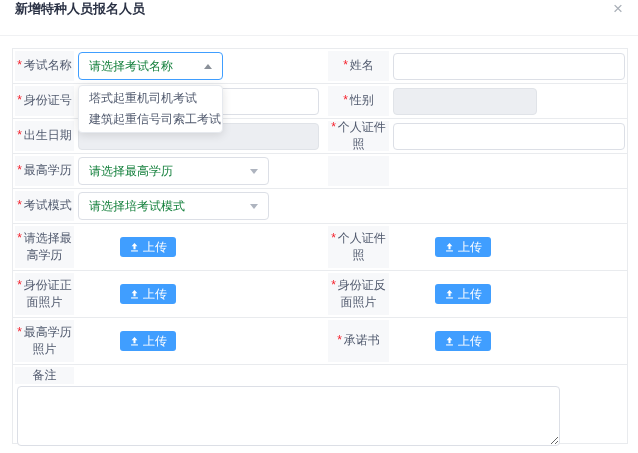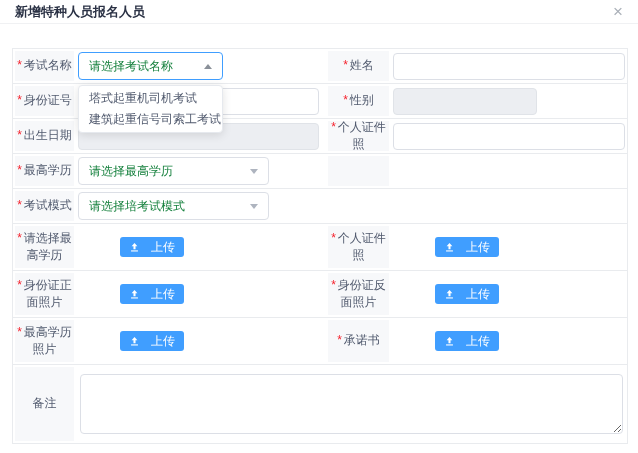--- a/index.html
+++ b/index.html
@@ -6,40 +6,40 @@
   html, body {
     width: 638px; height: 453px;
     background: #fff;
     font-family: "Liberation Sans", sans-serif;
     overflow: hidden;
   }
   .dialog { position: relative; width: 638px; height: 453px; background: #fff; }
 
   
   .dialog-header {
-    height: 24px;
-    display: flex; align-items: center; justify-content: space-between;
+    height: 36px;
+    display: flex; align-items: flex-start; justify-content: space-between;
     padding: 0 15px;
     border-bottom: 1px solid #f0f1f3;
   }
   .dialog-title { font-size: 13px; font-weight: bold; color: #2b3245; }
   .close-btn {
     font-size: 17px; line-height: 1; color: #aab0b8; cursor: pointer;
     background: none; border: none; font-family: "Liberation Sans", sans-serif;
   }
 
   
   .form-table {
     position: absolute; left: 12px; top: 48px;
     width: 616px;
     border: 1px solid #e9ebee;
     background: #fff;
   }
   .frow { display: flex; border-bottom: 1px solid #e9ebee; }
-  .frow:last-child { border-bottom: none; }
+  .frow:last-child { border-bottom: none; flex-direction: column; }
   .h35 { height: 35px; }
   .h47 { height: 47px; }
   .h78 { height: 78px; }
 
   .cell { position: relative; }
   .lcell {
     background: #f7f8fa;
     background-clip: content-box;
     padding: 2px;
     display: flex; align-items: center; justify-content: center;
@@ -99,21 +99,21 @@
     height: 21px; line-height: 21px; padding: 0 10px;
     font-size: 12px; color: #515a6e; white-space: nowrap; cursor: pointer;
   }
 
   
   .upload-btn {
     margin-left: 44px;
     height: 20px; padding: 0 9px;
     background: #409eff; border: none; border-radius: 3px;
     color: #fff; font-size: 12px;
-    display: inline-flex; align-items: center; gap: 11px;
+    display: inline-flex; align-items: center; gap: 3px;
     cursor: pointer;
     font-family: "Liberation Sans", sans-serif;
   }
   .upload-btn svg { display: block; }
 
   
   .remark-field { width: 551px; display: flex; align-items: center; }
   .remark-textarea {
     margin-left: 4px;
     width: 543px; height: 60px;

